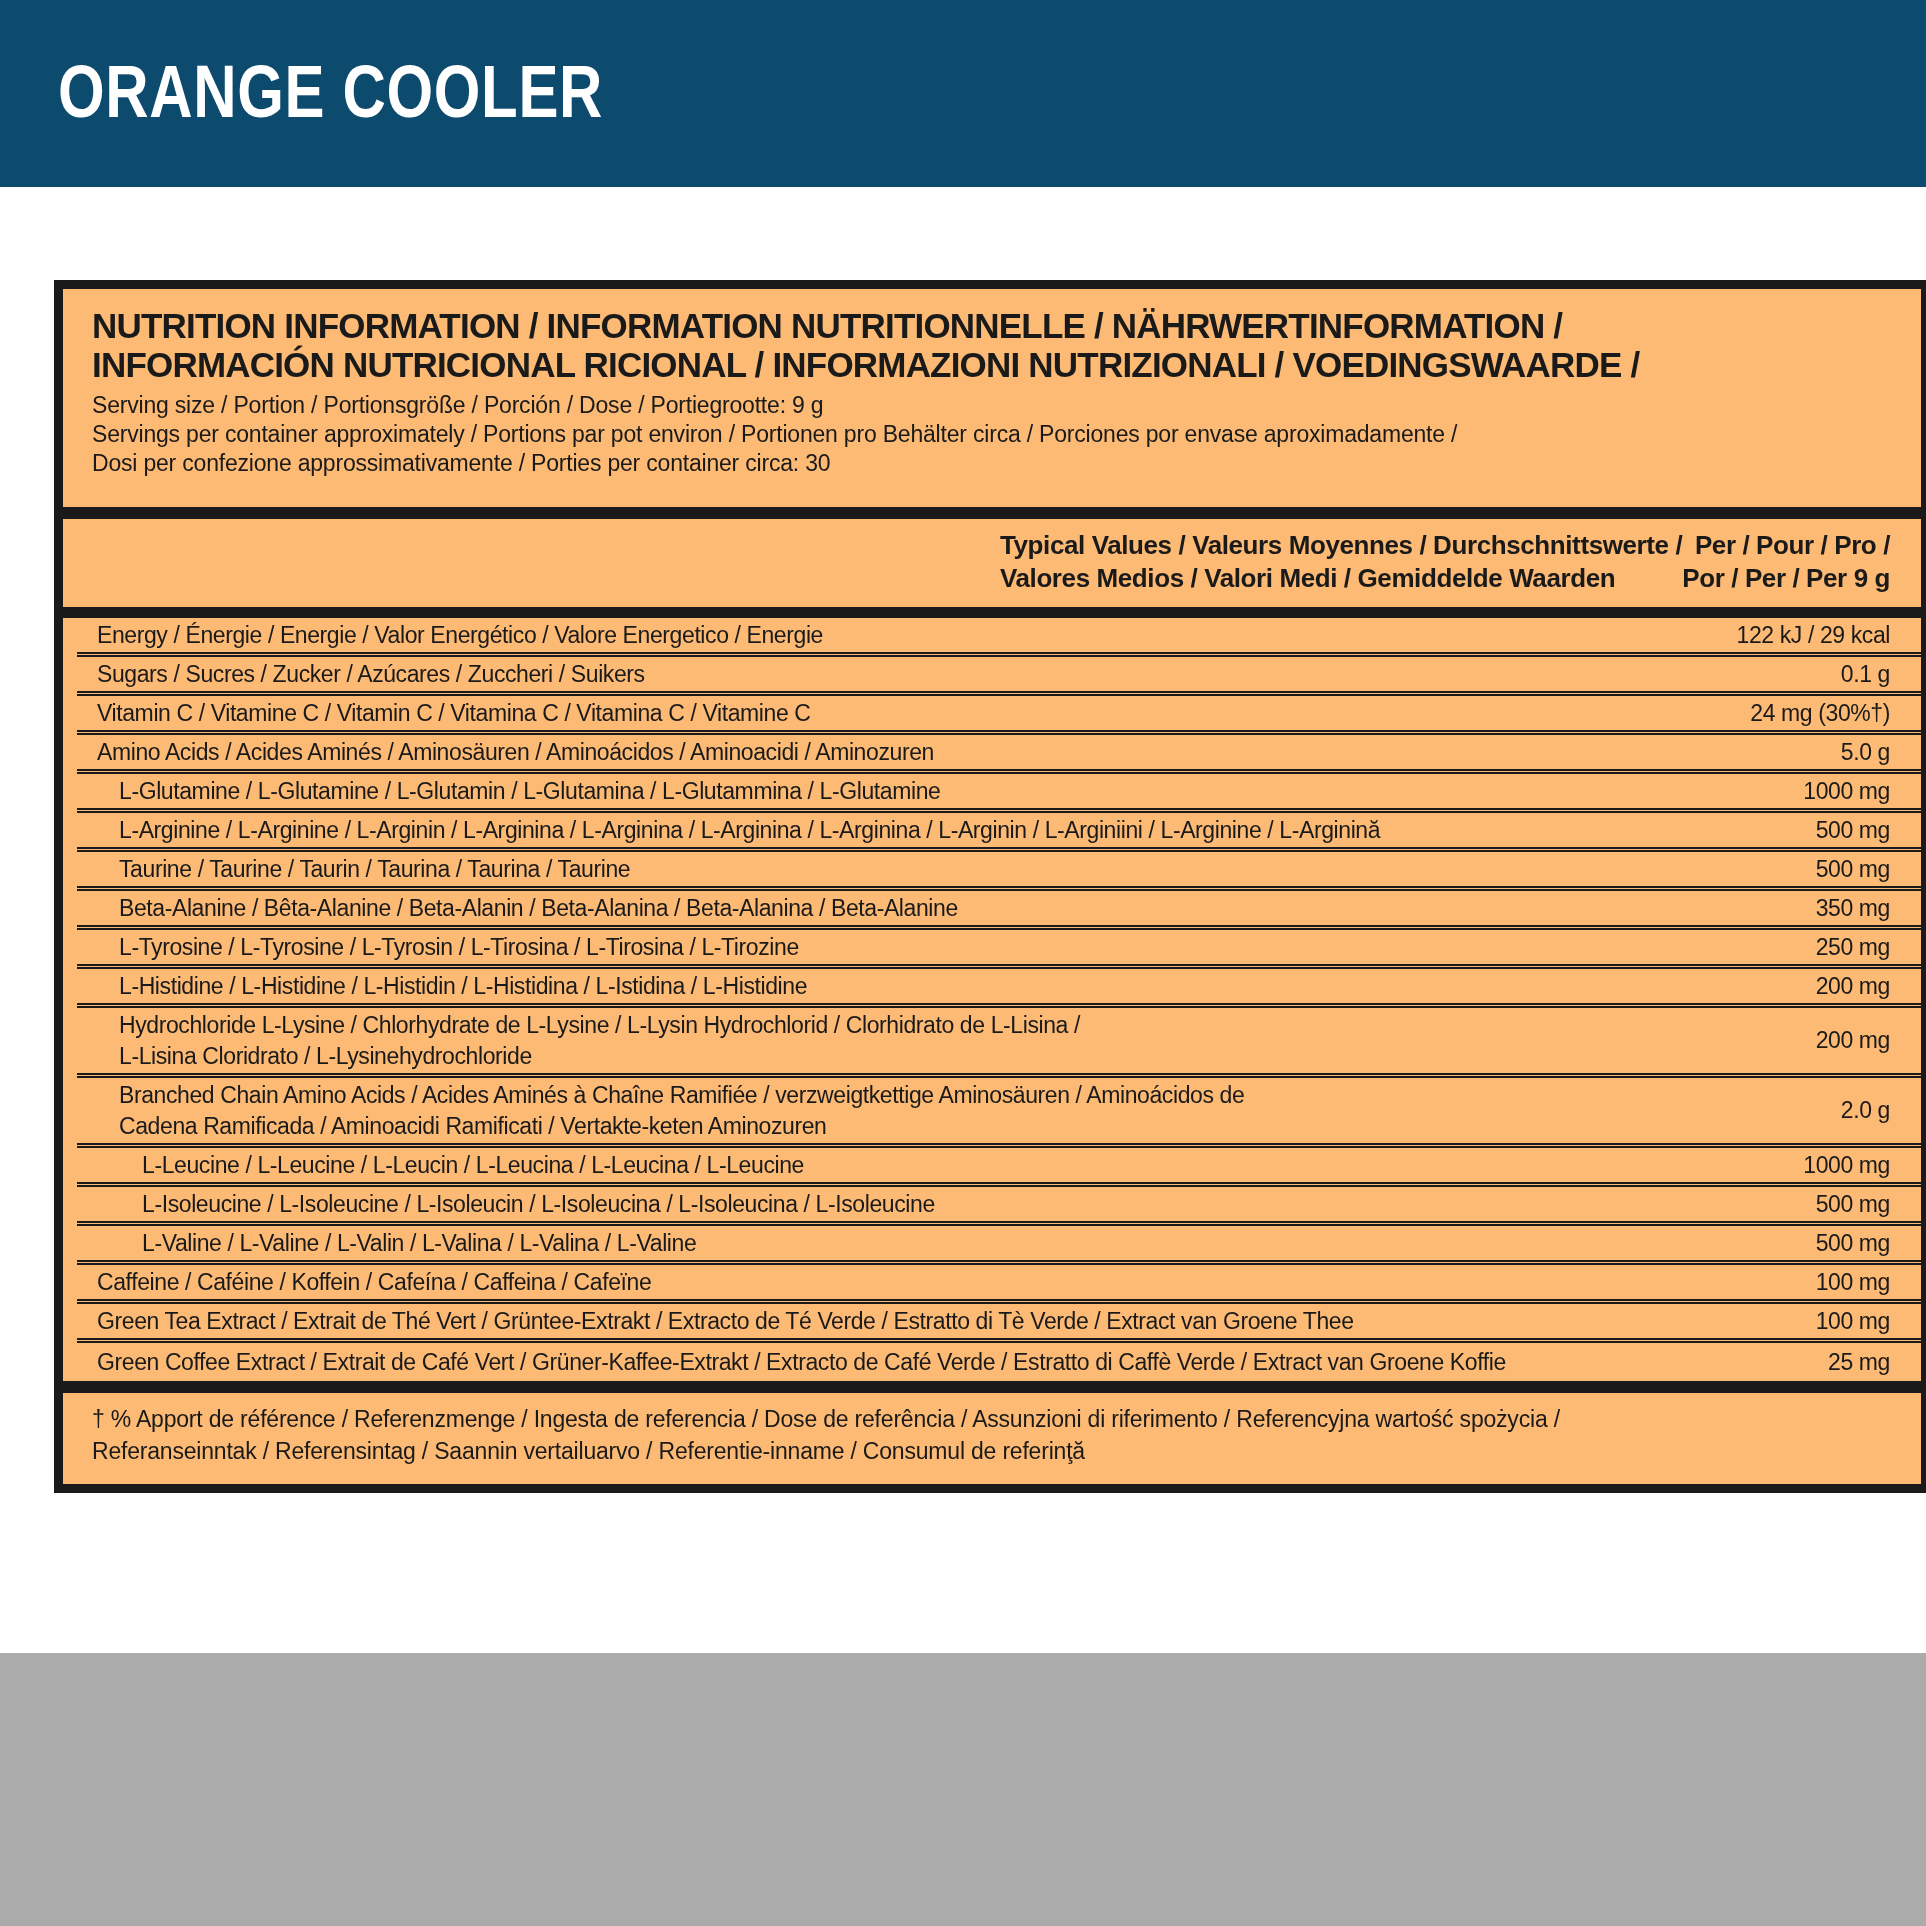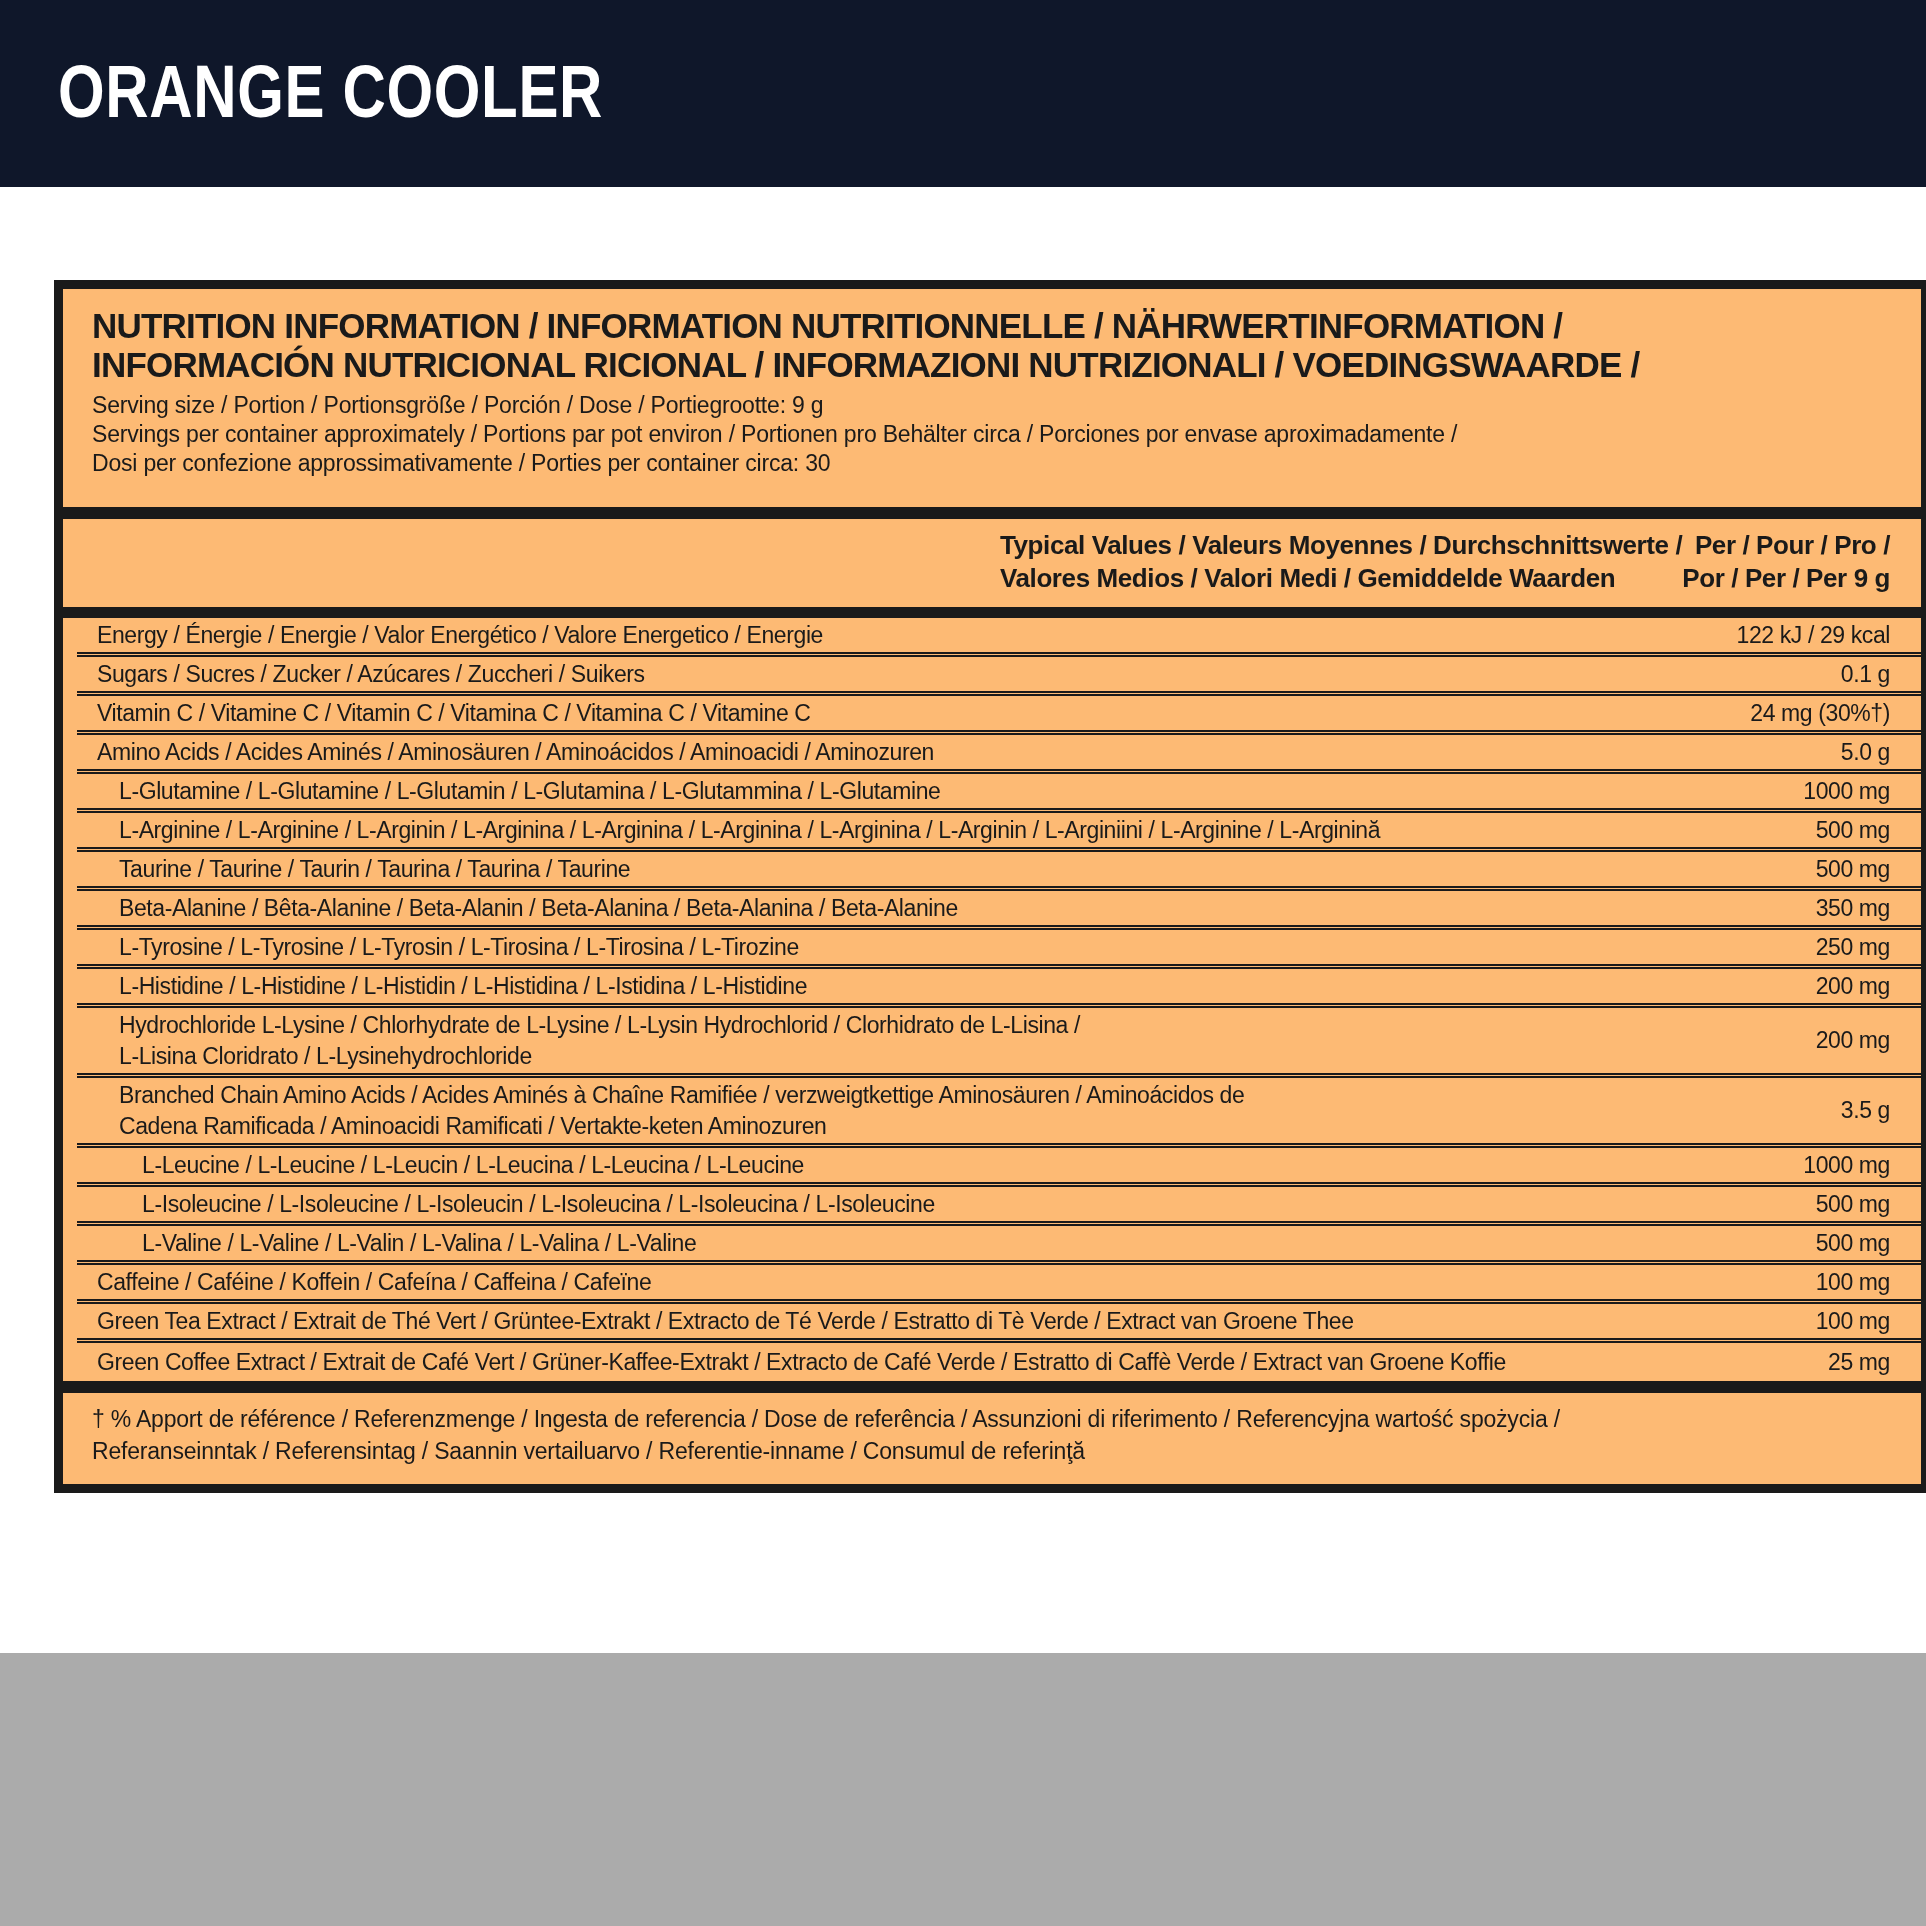--- a/index.html
+++ b/index.html
@@ -9,21 +9,21 @@
     height: 1926px;
     background: #ffffff;
     font-family: "Liberation Sans", sans-serif;
     color: #1a1a1a;
     overflow: hidden;
   }
   .header-band {
     position: absolute;
     left: 0; top: 0;
     width: 1926px; height: 187px;
-    background: #0f172a;
+    background: #0c4a6e;
   }
   .product-title {
     position: absolute;
     left: 58px; top: 50%;
     transform: translateY(-54%) scaleX(0.8);
     transform-origin: left center;
     font-size: 75px;
     font-weight: bold;
     letter-spacing: 0.8px;
     color: #ffffff;
@@ -174,21 +174,21 @@
           <span class="val">200 mg</span>
         </div>
         <div class="row indent-1">
           <span class="name">Hydrochloride L-Lysine / Chlorhydrate de L-Lysine / L-Lysin Hydrochlorid / Clorhidrato de L-Lisina /
 L-Lisina Cloridrato / L-Lysinehydrochloride</span>
           <span class="val">200 mg</span>
         </div>
         <div class="row indent-1">
           <span class="name">Branched Chain Amino Acids / Acides Aminés à Chaîne Ramifiée / verzweigtkettige Aminosäuren / Aminoácidos de
 Cadena Ramificada / Aminoacidi Ramificati / Vertakte-keten Aminozuren</span>
-          <span class="val">3.5 g</span>
+          <span class="val">2.0 g</span>
         </div>
         <div class="row indent-2">
           <span class="name">L-Leucine / L-Leucine / L-Leucin / L-Leucina / L-Leucina / L-Leucine</span>
           <span class="val">1000 mg</span>
         </div>
         <div class="row indent-2">
           <span class="name">L-Isoleucine / L-Isoleucine / L-Isoleucin / L-Isoleucina / L-Isoleucina / L-Isoleucine</span>
           <span class="val">500 mg</span>
         </div>
         <div class="row indent-2">

